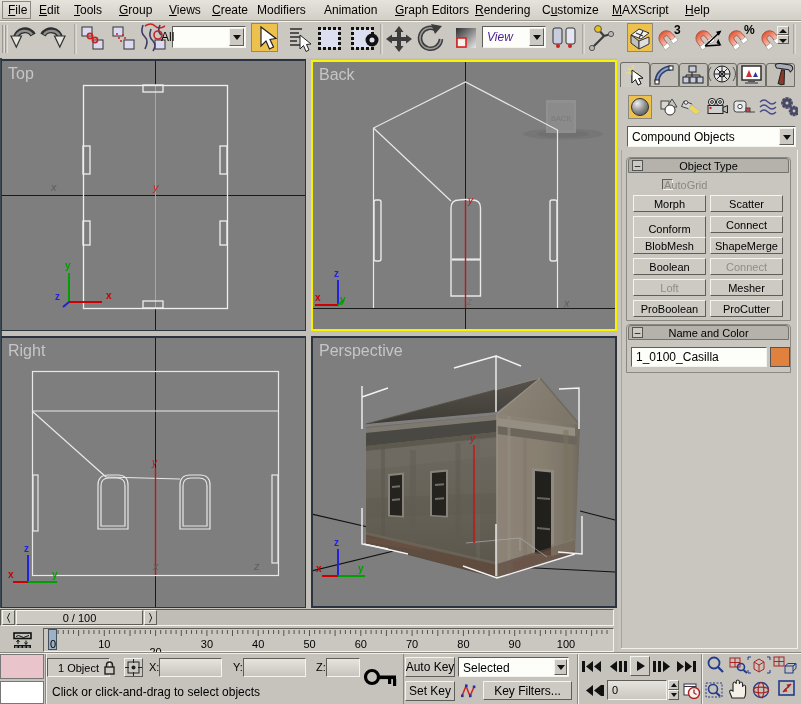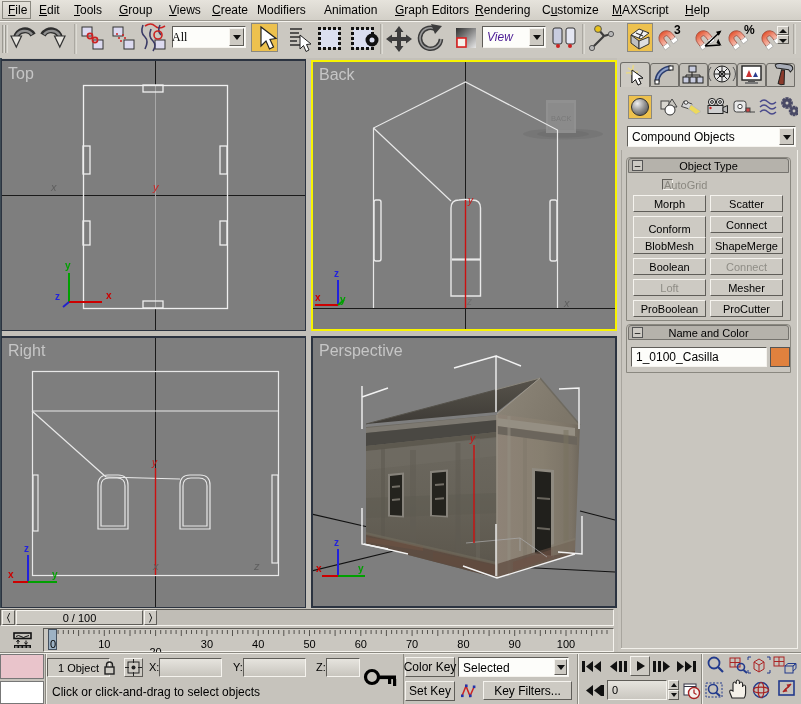--- a/index.html
+++ b/index.html
@@ -182,21 +182,21 @@
  <line x1="794" y1="3" x2="794" y2="33" stroke="#8a8880"></line>
       <line x1="795" y1="3" x2="795" y2="33" stroke="#f0eee8"></line>
 </svg>
 
 <div class="abs btn" style="left:777px;top:26px;width:12px;height:9px;"></div>
 <div class="abs btn" style="left:777px;top:35px;width:12px;height:9px;"></div>
 <div class="abs" style="left:779px;top:29px;width:0;height:0;border:4px solid transparent;border-bottom:4px solid #111;border-top:none;"></div>
 <div class="abs" style="left:779px;top:39px;width:0;height:0;border:4px solid transparent;border-top:4px solid #111;border-bottom:none;"></div>
 
 <div class="abs sunk white" style="left:172px;top:26px;width:74px;height:22px;"></div>
-<div class="abs" style="left:172px;top:30px;color:#000;font-size:12px;font-family:Liberation Serif, serif;">All</div>
+<div class="abs" style="left:161px;top:30px;color:#000;font-size:12px;">All</div>
 <div class="abs btn" style="left:229px;top:28px;width:15px;height:18px;"></div>
 <div class="abs" style="left:233px;top:35px;width:0;height:0;border:4px solid transparent;border-top:5px solid #111;border-bottom:none;"></div>
 
 <div class="abs sunk white" style="left:482px;top:26px;width:64px;height:22px;"></div>
 <div class="abs" style="left:487px;top:30px;color:#4c1d95;font-size:12px;font-style:italic;">View</div>
 <div class="abs btn" style="left:529px;top:28px;width:15px;height:18px;"></div>
 <div class="abs" style="left:533px;top:35px;width:0;height:0;border:4px solid transparent;border-top:5px solid #111;border-bottom:none;"></div>
 
 <div class="abs" style="left:251px;top:23px;width:27px;height:29px;background:#edc14e;border:1px solid #8a8880;"></div>
 <svg class="abs" style="left:251px;top:23px;" width="27" height="29">
@@ -740,21 +740,21 @@
 <div class="abs sunk" style="left:326px;top:658px;width:34px;height:19px;background:linear-gradient(#e6e4de,#c8c5be);"></div>
 
 <svg class="abs" style="left:362px;top:664px;" width="40" height="26">
       <circle cx="10" cy="13" r="6.5" fill="none" stroke="#000" stroke-width="3.2"></circle>
       <rect x="16" y="11.5" width="18" height="3.6" fill="#000"></rect>
       <rect x="26" y="15" width="3.2" height="5" fill="#000"></rect>
       <rect x="31" y="15" width="3.2" height="7" fill="#000"></rect>
     </svg>
 <div class="abs" style="left:403px;top:654px;width:1px;height:50px;background:#8a8880;"></div>
 
-<div class="abs btn ctr" style="left:405px;top:657px;width:50px;height:20px;font-size:12px;">Color Key</div>
+<div class="abs btn ctr" style="left:405px;top:657px;width:50px;height:20px;font-size:12px;">Auto Key</div>
 <div class="abs btn ctr" style="left:405px;top:681px;width:50px;height:20px;font-size:12px;">Set Key</div>
 
 <div class="abs sunk white" style="left:458px;top:657px;width:111px;height:20px;"></div>
 <div class="abs" style="left:463px;top:661px;font-size:12px;">Selected</div>
 <div class="abs btn" style="left:554px;top:659px;width:13px;height:16px;"></div>
 <div class="abs" style="left:557px;top:665px;width:0;height:0;border:4px solid transparent;border-top:5px solid #111;border-bottom:none;"></div>
 
 <svg class="abs" style="left:459px;top:681px;" width="18" height="20">
       <path d="M3 15 L7 5 L11 15 L15 6" stroke="#cc2222" stroke-width="1.5" fill="none"></path>
       <g fill="#2233aa">

